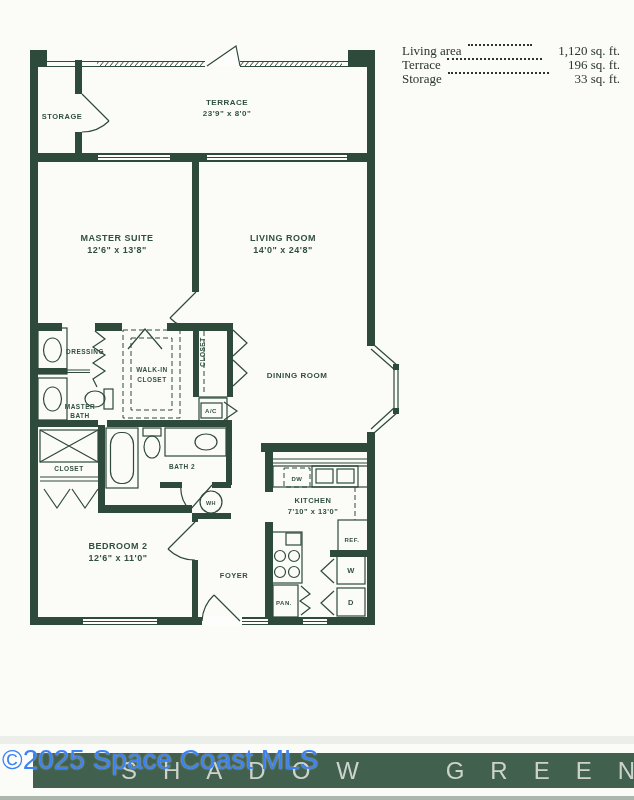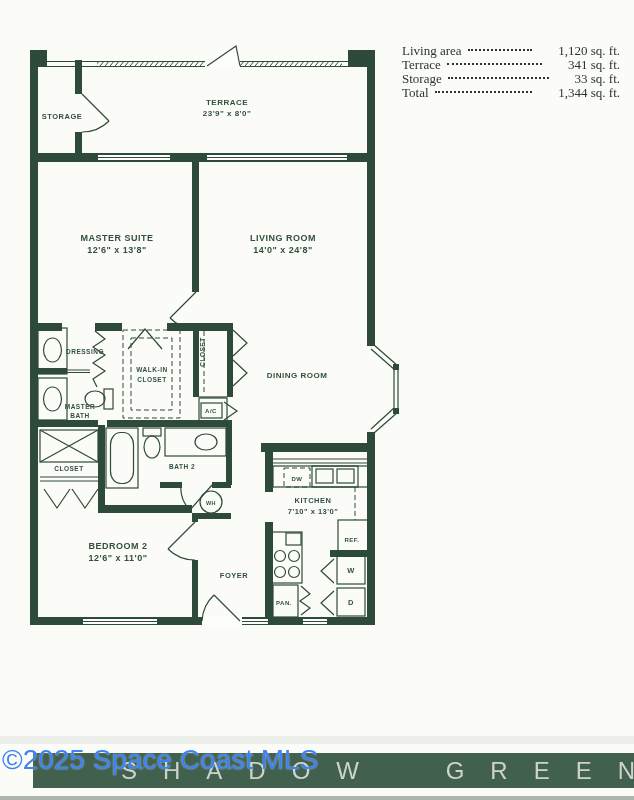--- a/index.html
+++ b/index.html
@@ -2,21 +2,21 @@
 <html><head>
 <meta charset="utf-8">
 <style>
   html,body{margin:0;padding:0;}
   body{width:634px;height:800px;position:relative;background:#fbfbf8;overflow:hidden;
        font-family:"Liberation Sans",sans-serif;}
   .plan-svg{position:absolute;left:0;top:0;}
   
   .area-table{position:absolute;left:402px;top:44px;width:218px;
               font-family:"Liberation Serif",serif;font-size:13px;color:#2b372e;}
-  .area-row{display:flex;align-items:center;height:14px;line-height:14px;}
+  .area-row{display:flex;align-items:flex-start;height:14px;line-height:14px;}
   .area-row .lbl{white-space:nowrap;}
   .area-row .leader{flex:1;border-bottom:2px dotted #2b372e;margin:0 5px 3px 6px;min-width:10px;}
   .area-row .val{white-space:nowrap;text-align:right;margin-left:21px;}
   
   .wall{fill:#2e4a3a;}
   .thin{stroke:#2e4a3a;stroke-width:1.2;fill:none;}
   .thin-f{stroke:#2e4a3a;stroke-width:1.2;fill:#fdfdfb;}
   .dash{stroke:#2e4a3a;stroke-width:1;fill:none;stroke-dasharray:5 3;}
   .winslot{fill:#fdfdfb;}
   .winline{stroke:#2e4a3a;stroke-width:1;}
@@ -235,30 +235,25 @@
 
 <div class="area-table">
   <div class="area-row">
     <span class="lbl">Living area</span>
     <span class="leader"></span>
     <span class="val">1,120 sq. ft.</span>
   </div>
   <div class="area-row">
     <span class="lbl">Terrace</span>
     <span class="leader"></span>
-    <span class="val">341 sq. ft.</span>
+    <span class="val">196 sq. ft.</span>
   </div>
   <div class="area-row">
     <span class="lbl">Storage</span>
     <span class="leader"></span>
     <span class="val">33 sq. ft.</span>
   </div>
-  <div class="area-row">
-    <span class="lbl">Total</span>
-    <span class="leader"></span>
-    <span class="val">1,344 sq. ft.</span>
-  </div>
 </div>
 
 <div class="scan-streak"></div>
 <div class="banner">SHADOW GREEN</div>
 <div class="watermark">©2025 Space Coast MLS</div>
 <div class="bottom-edge"></div>
 
 </body></html>

